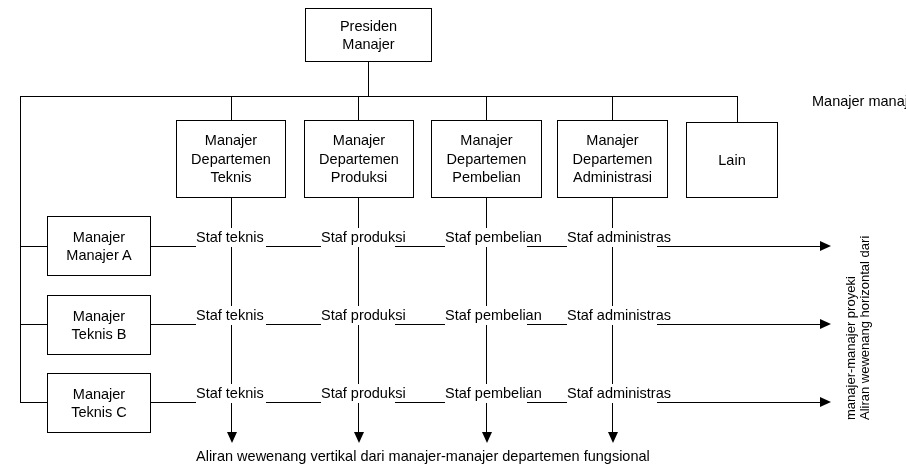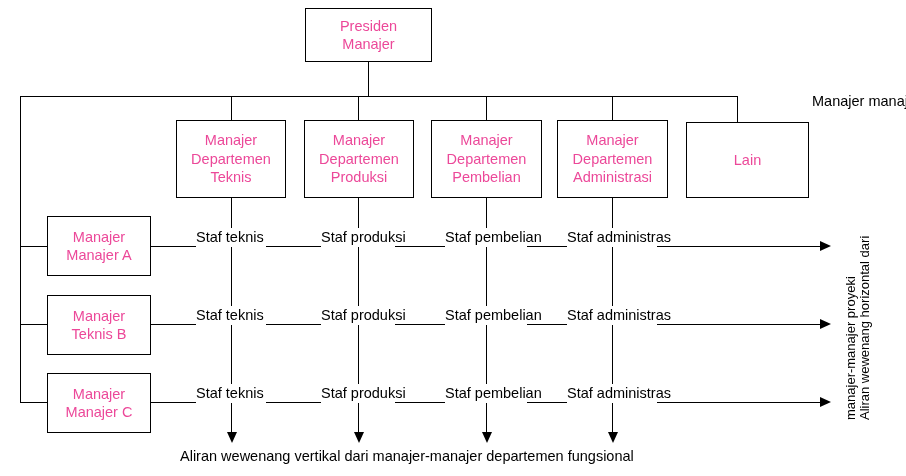--- a/index.html
+++ b/index.html
@@ -23,21 +23,21 @@
     border: 1.4px solid #000000;
     background: #ffffff;
     box-sizing: border-box;
     display: flex;
     flex-direction: column;
     align-items: center;
     justify-content: center;
     font-size: 14.5px;
     line-height: 18.5px;
     text-align: center;
-    color: #ec4899;
+    color: #000000;
     z-index: 3;
   }
   .box .ln { display: block; white-space: nowrap; }
   .lbl {
     position: absolute;
     font-size: 14.5px;
     line-height: 18.5px;
     white-space: nowrap;
     color: #000;
     background: #ffffff;
@@ -129,21 +129,21 @@
     <span class="ln">Departemen</span>
     <span class="ln">Pembelian</span>
   </div>
 
   <div class="box" style="left:557px; top:120px; width:111px; height:78px;">
     <span class="ln">Manajer</span>
     <span class="ln">Departemen</span>
     <span class="ln">Administrasi</span>
   </div>
 
-  <div class="box" style="left:686px; top:122px; width:123px; height:76px;">
+  <div class="box" style="left:686px; top:122px; width:92px; height:76px;">
     <span class="ln">Lain</span>
   </div>
 
   <div class="lbl left" style="left:812px; top:92px; width:92px;">
     <span class="ln">Manajer</span>
     <span class="ln">manajer</span>
     
     
   </div>
 
@@ -201,39 +201,39 @@
     <span class="ln">pembelian</span>
   </div>
   <div class="lbl" style="left:567px; top:306px; width:90px;">
     <span class="ln">Staf</span>
     <span class="ln">administras</span>
   </div>
 
   <div class="hline" style="left:20px; top:402px; width:30px;"></div>
   <div class="box" style="left:47px; top:373px; width:104px; height:60px;">
     <span class="ln">Manajer</span>
-    <span class="ln">Manajer C</span>
+    <span class="ln">Teknis C</span>
   </div>
   <div class="hline" style="left:151px; top:402px; width:671px;"></div>
   <div class="arrow-r" style="left:820px; top:397px;"></div>
   <div class="lbl" style="left:196px; top:384px; width:70px;">
     <span class="ln">Staf</span>
     <span class="ln">teknis</span>
   </div>
   <div class="lbl" style="left:321px; top:384px; width:74px;">
     <span class="ln">Staf</span>
     <span class="ln">produksi</span>
   </div>
   <div class="lbl" style="left:445px; top:384px; width:82px;">
     <span class="ln">Staf</span>
     <span class="ln">pembelian</span>
   </div>
   <div class="lbl" style="left:567px; top:384px; width:90px;">
     <span class="ln">Staf</span>
     <span class="ln">administras</span>
   </div>
 
-  <div class="caption" style="left:180px; top:448px;">Aliran wewenang vertikal dari manajer-manajer departemen fungsional</div>
+  <div class="caption" style="left:196px; top:448px;">Aliran wewenang vertikal dari manajer-manajer departemen fungsional</div>
 
   <div class="vtext" style="left:857px; top:420px;">Aliran wewenang horizontal dari</div>
   <div class="vtext" style="left:843px; top:420px;">manajer-manajer proyeki</div>
 
 </div>
 
 </body></html>

